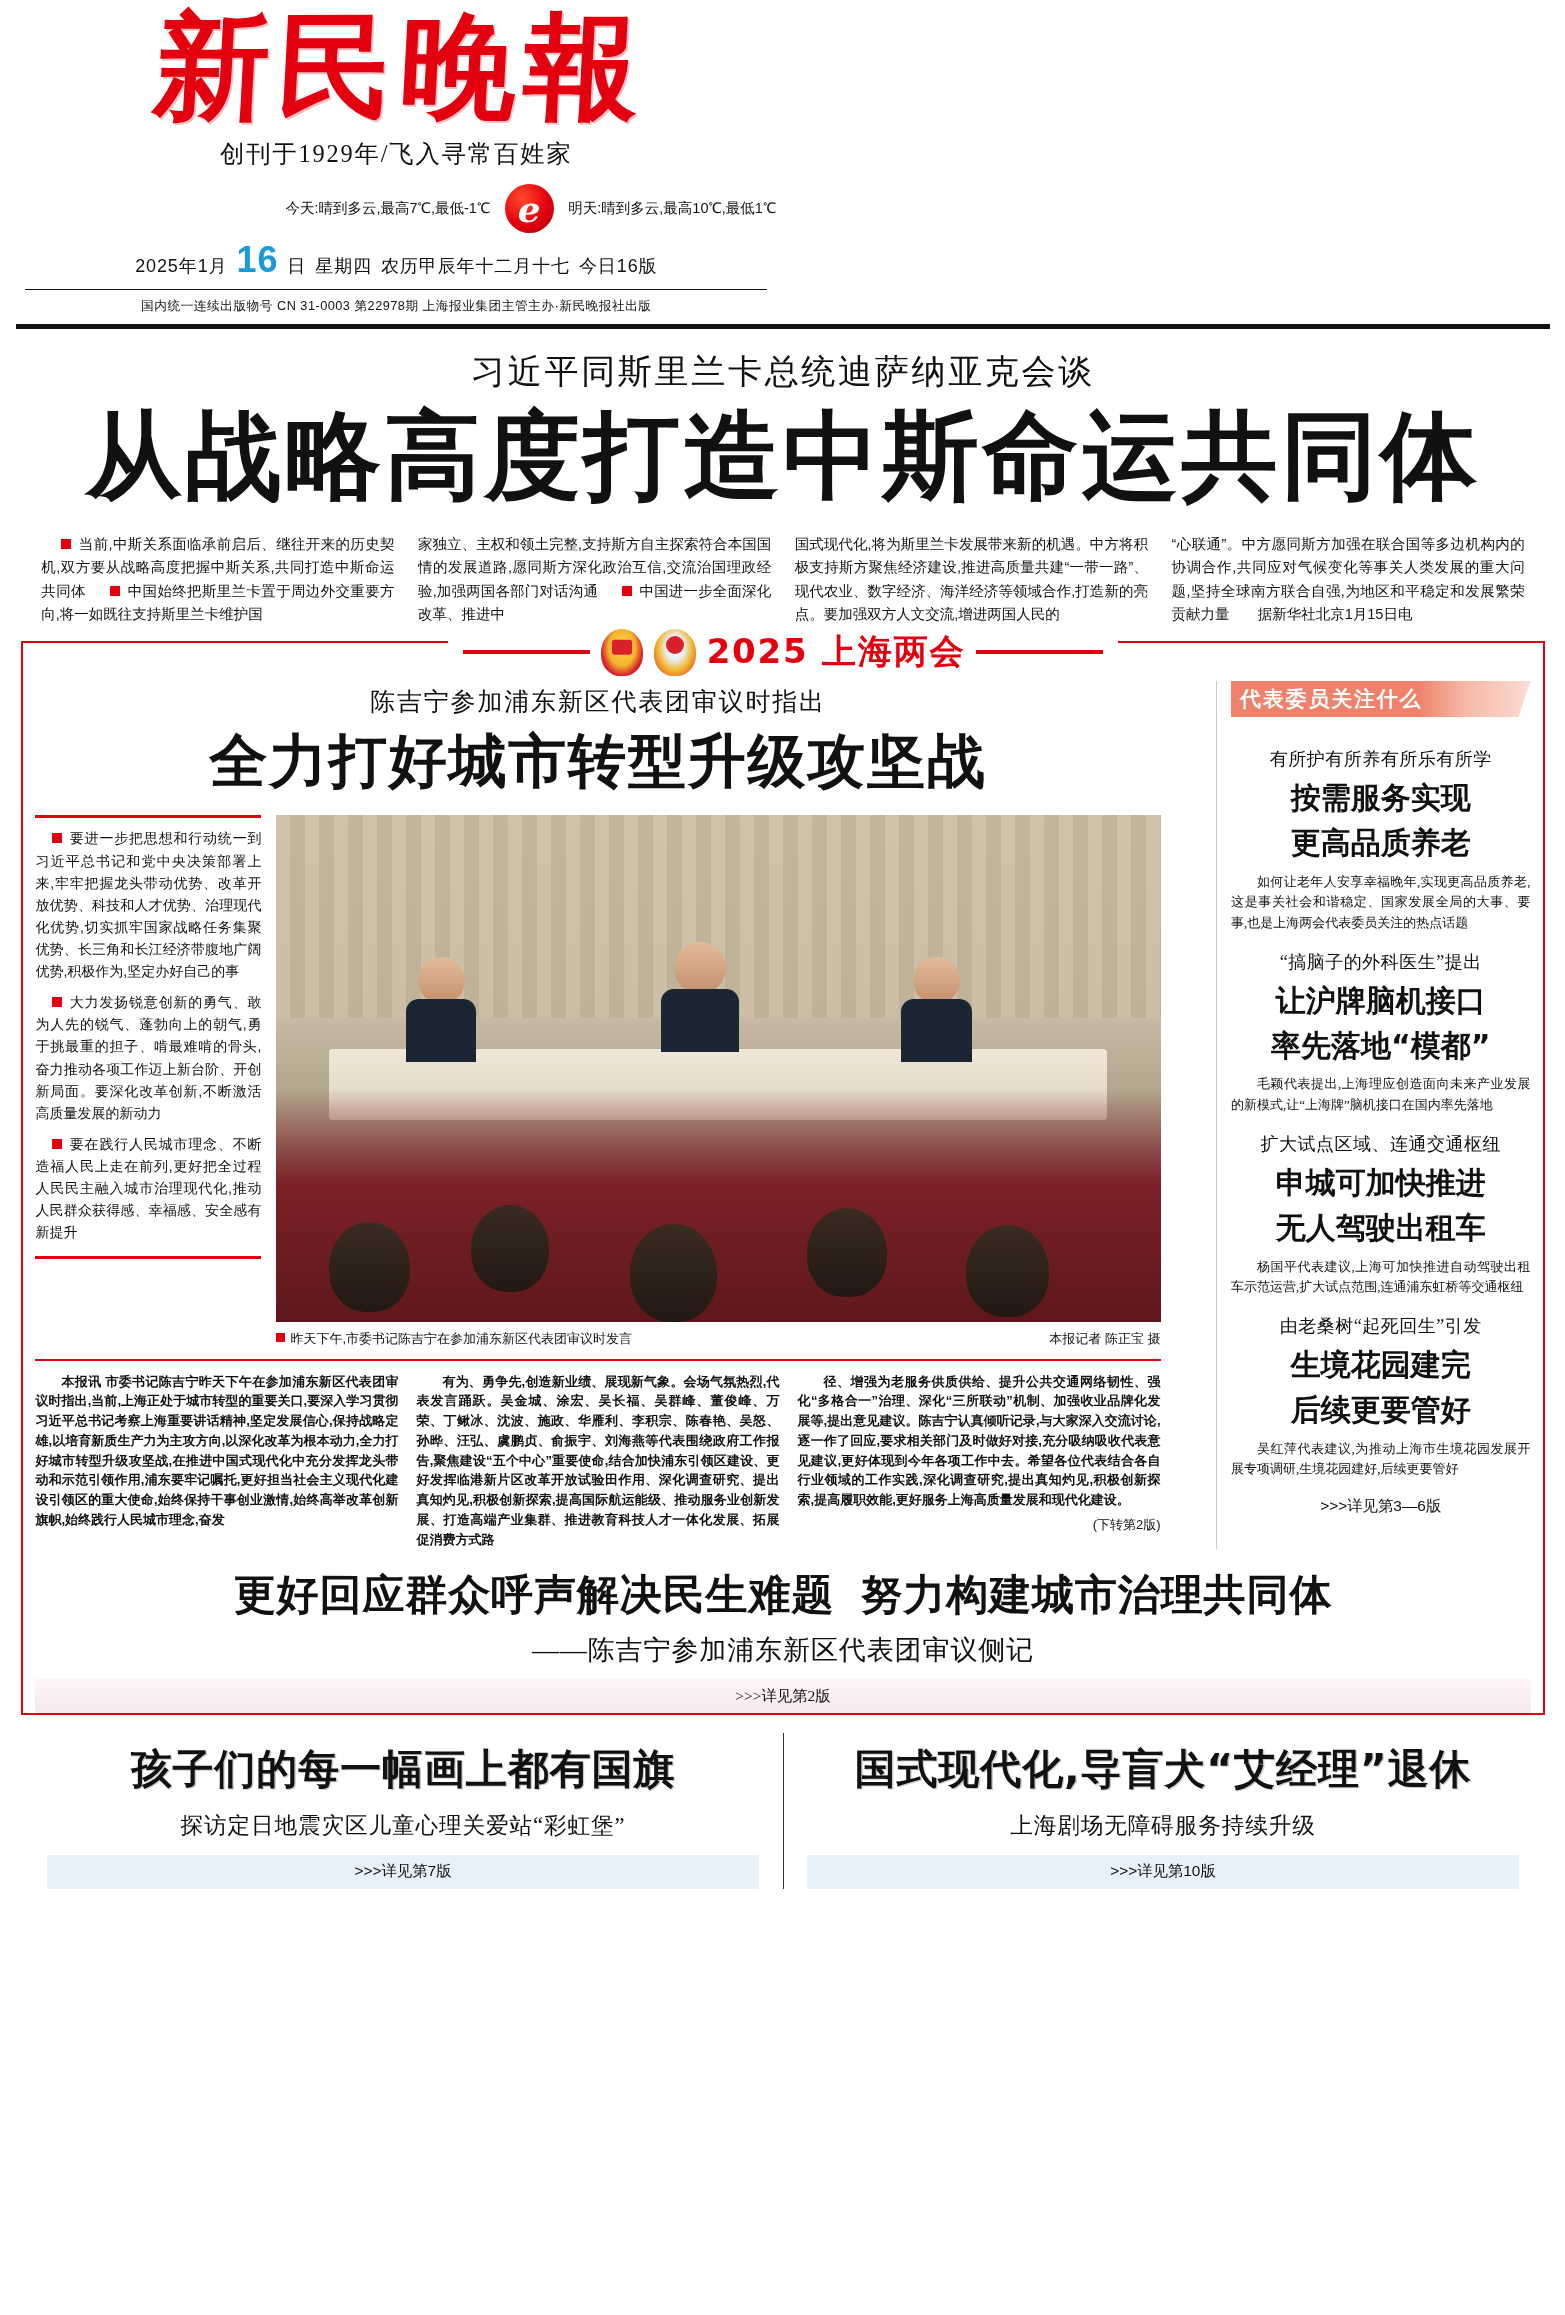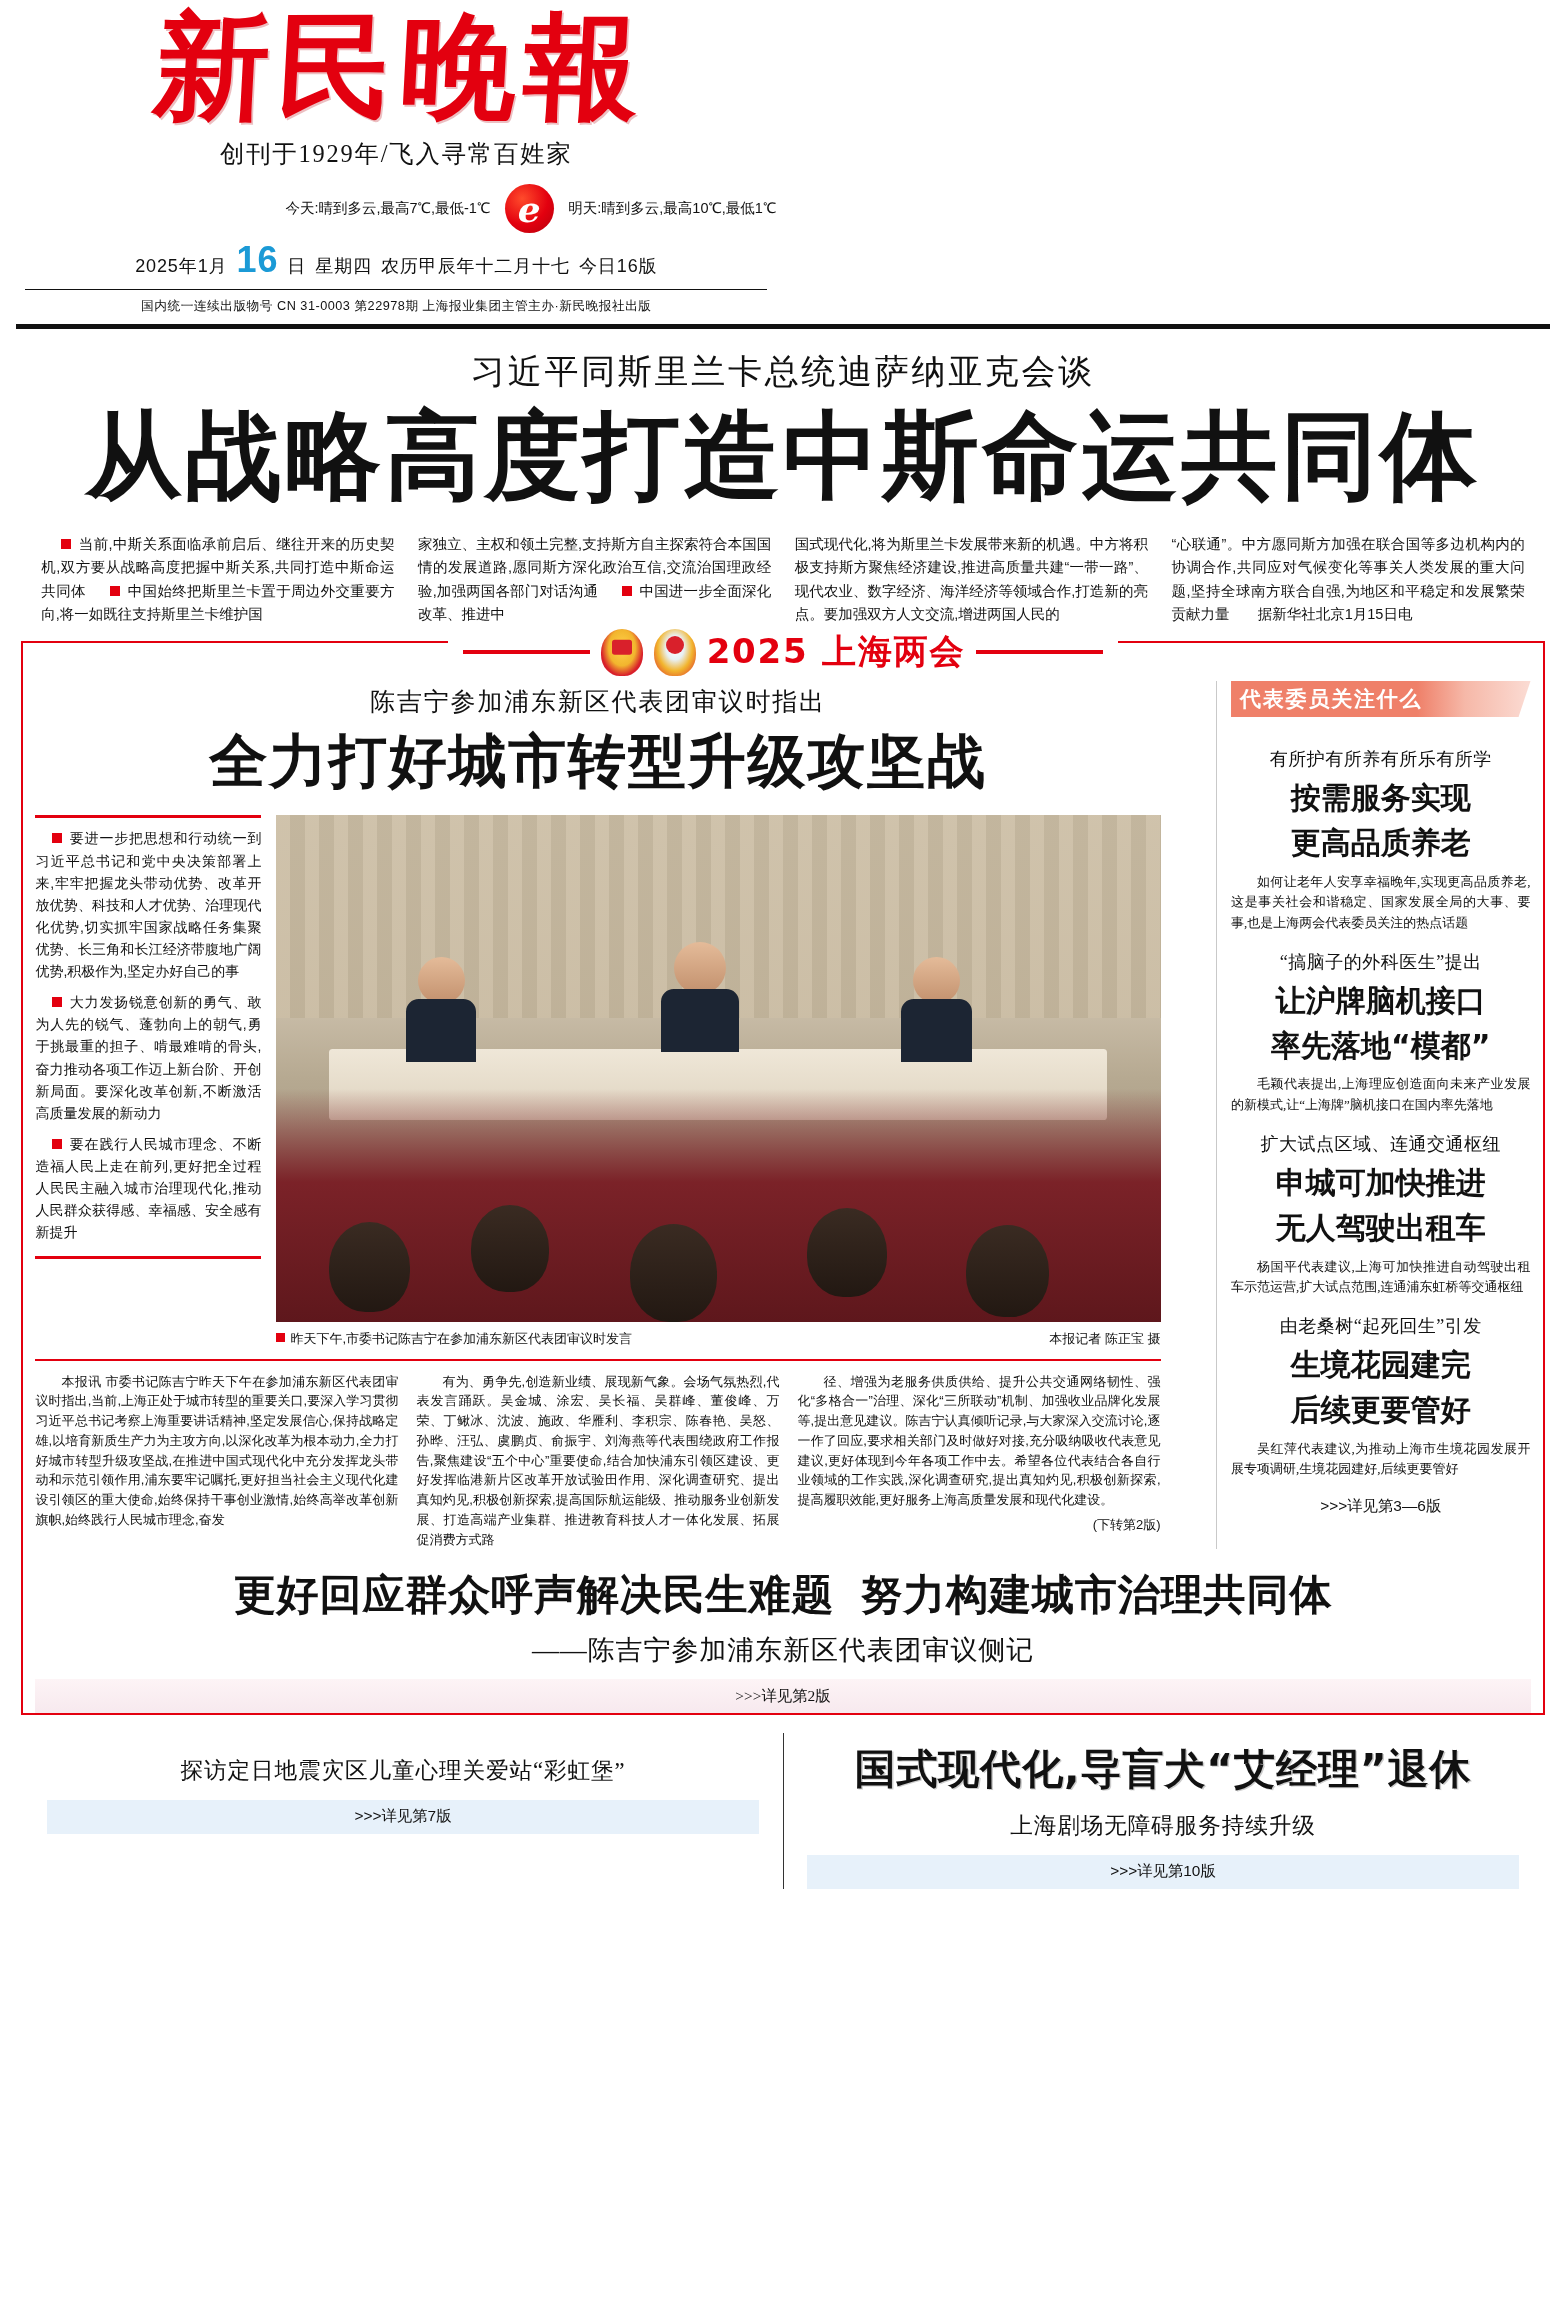--- a/index.html
+++ b/index.html
@@ -158,21 +158,21 @@
   .photocap { display:flex; justify-content:space-between; align-items:center;
               font-size:13px; margin-top:7.2px; font-family:"Liberation Sans", sans-serif; }
   .photocap .sq2 { display:inline-block; width:9px;height:9px;background:#e3000f;
                    margin-right:5.4px; vertical-align:0.9px;}
 
   .hr-red-full { border-top:2.7px solid #e3000f; margin-top:11px; }
 
   .art-cols { display:flex; gap:18px; margin-top:11px; }
   .art-cols .c { flex:1; font-size:13px; line-height:1.52; text-align:justify;
                  font-family:"Liberation Sans", sans-serif; }
-  .art-cols .c p { text-indent:2em; }
+  .art-cols .c p { text-indent:2em;font-weight:bold; }
   .turn { text-align:right; font-size:13px; margin-top:5.4px; }
 
   .lh-bottom { margin-top:9px; padding: 0 12.7px; }
   .bt-title { text-align:center; font-family:Liberation Mono, monospace; font-weight:900;
               font-size:42px; letter-spacing:0.9px; white-space:nowrap; }
   .bt-sub { text-align:center; font-size:27px; margin-top:9px; letter-spacing:0.9px;
             font-family:"Liberation Serif", serif; }
   .seemore { background:linear-gradient(#fdf4f6,#f7e9ee); text-align:center;
              font-size:15.4px; padding:6.3px 0; margin-top:11px;
              font-family:Liberation Serif, serif; }
@@ -384,20 +384,21 @@
 
     <div class="lh-bottom">
       <div class="bt-title">更好回应群众呼声解决民生难题  努力构建城市治理共同体</div>
       <div class="bt-sub">——陈吉宁参加浦东新区代表团审议侧记</div>
       <div class="seemore">&gt;&gt;&gt;详见第2版</div>
     </div>
   </div>
 
   <div class="teasers">
     <div class="teaser">
+      <div class="teaser-title">孩子们的每一幅画上都有国旗</div>
       <div class="teaser-sub">探访定日地震灾区儿童心理关爱站“彩虹堡”</div>
       <div class="teaser-more">&gt;&gt;&gt;详见第7版</div>
     </div>
     <div class="teaser">
       <div class="teaser-title">国式现代化,导盲犬“艾经理”退休</div>
       <div class="teaser-sub">上海剧场无障碍服务持续升级</div>
       <div class="teaser-more">&gt;&gt;&gt;详见第10版</div>
     </div>
   </div>
 

